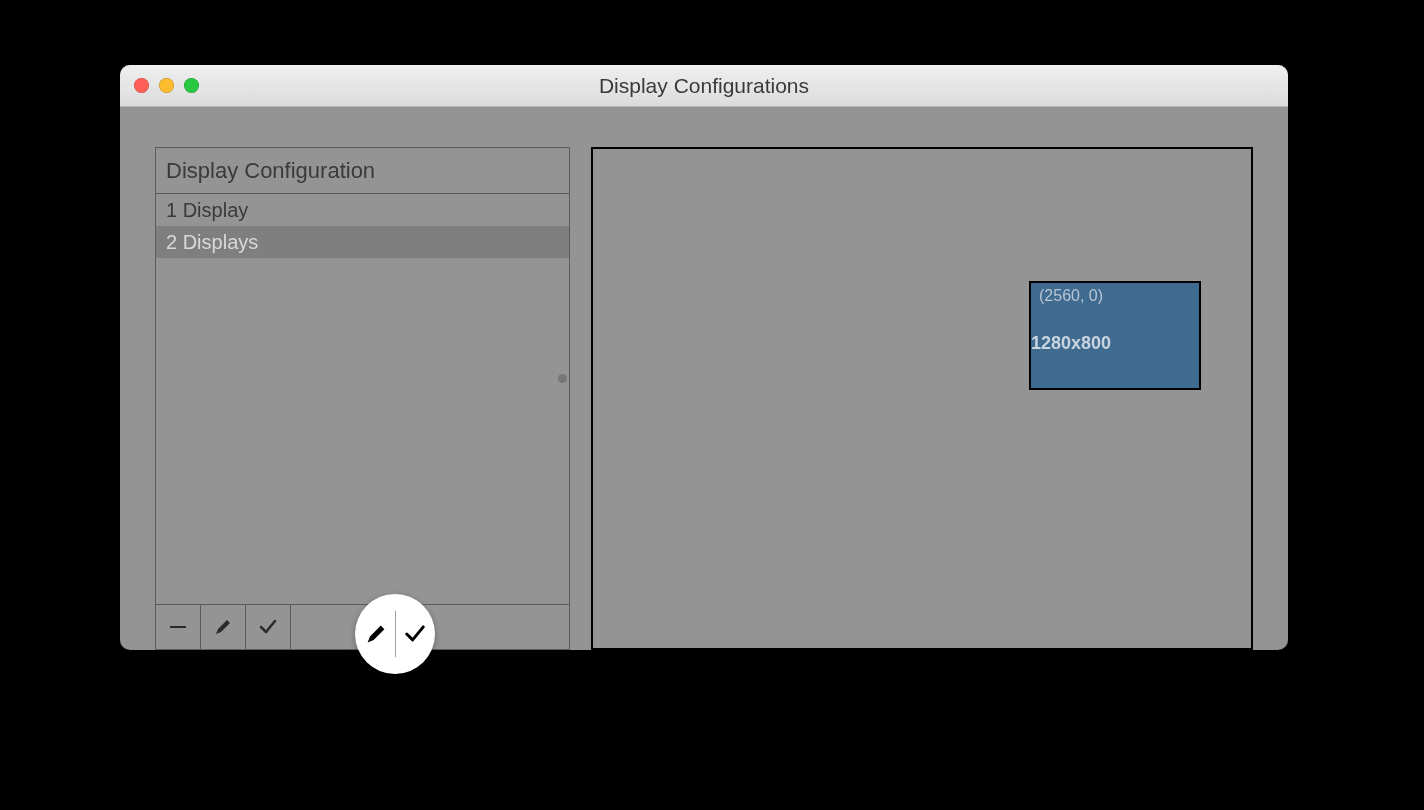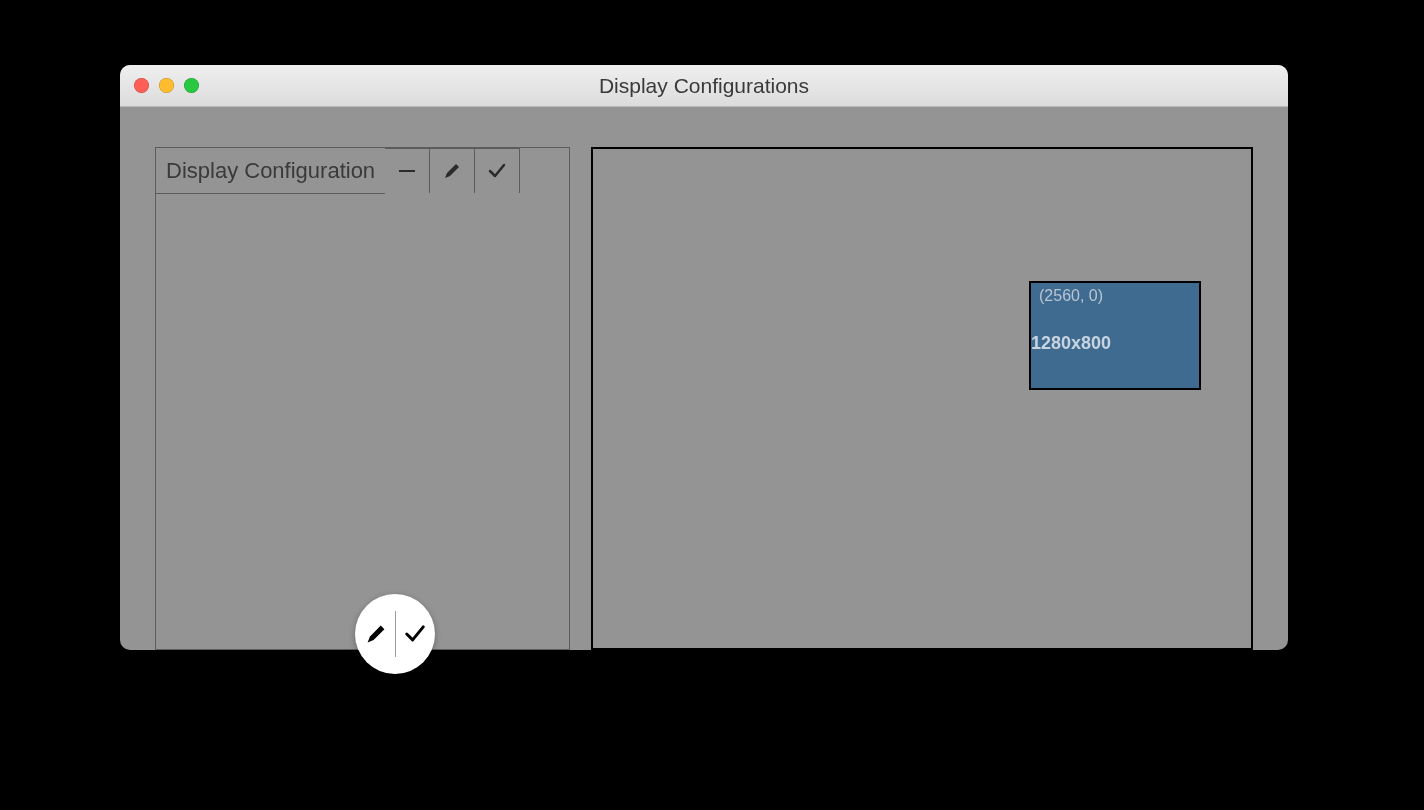--- a/index.html
+++ b/index.html
@@ -35,21 +35,21 @@
     color: #3a3a3a;
   }
   .body {
     position: absolute; left: 0; right: 0; top: 42px; bottom: 0;
   }
   .sidebar {
     position: absolute;
     left: 35px; top: 40px;
     width: 415px; height: 503px;
     border: 1px solid #5c5c5c;
-    display: flex; flex-direction: row;
+    display: flex; flex-direction: column;
     background: #949494;
   }
   .sidebar-header {
     height: 46px;
     border-bottom: 1px solid #5c5c5c;
     display: flex; align-items: center;
     padding: 0 10px;
     font-size: 22px;
     color: #3a3a3a;
   }
@@ -135,20 +135,29 @@
     <div class="traffic">
       <div class="dot red"></div>
       <div class="dot yellow"></div>
       <div class="dot green"></div>
     </div>
     <div class="title">Display Configurations</div>
   </div>
   <div class="body">
     <div class="sidebar">
       <div class="sidebar-header">Display Configuration</div>
+      <div class="sidebar-list">
+        <div class="list-row">
+          <span>1 Display</span>
+        </div>
+        <div class="list-row selected">
+          <span>2 Displays</span>
+        </div>
+        <div class="scroll-knob"></div>
+      </div>
       <div class="sidebar-toolbar">
         <div class="tool-btn">
           <span>
             <svg width="18" height="18" viewBox="0 0 18 18">
                 <rect x="1" y="8" width="16" height="2" fill="#2b2b2b"></rect>
               </svg>
           </span>
         </div>
         <div class="tool-btn">
           <span>

